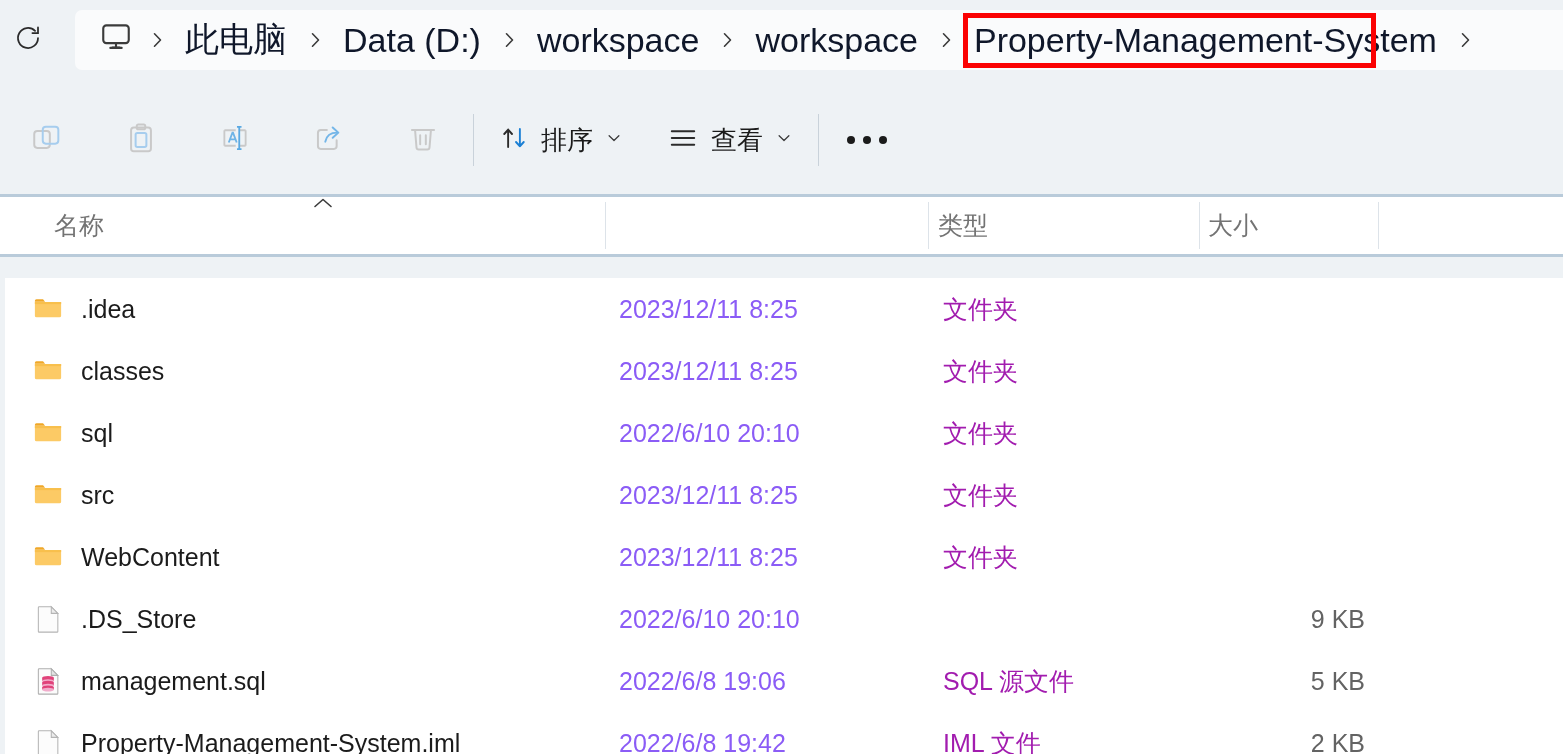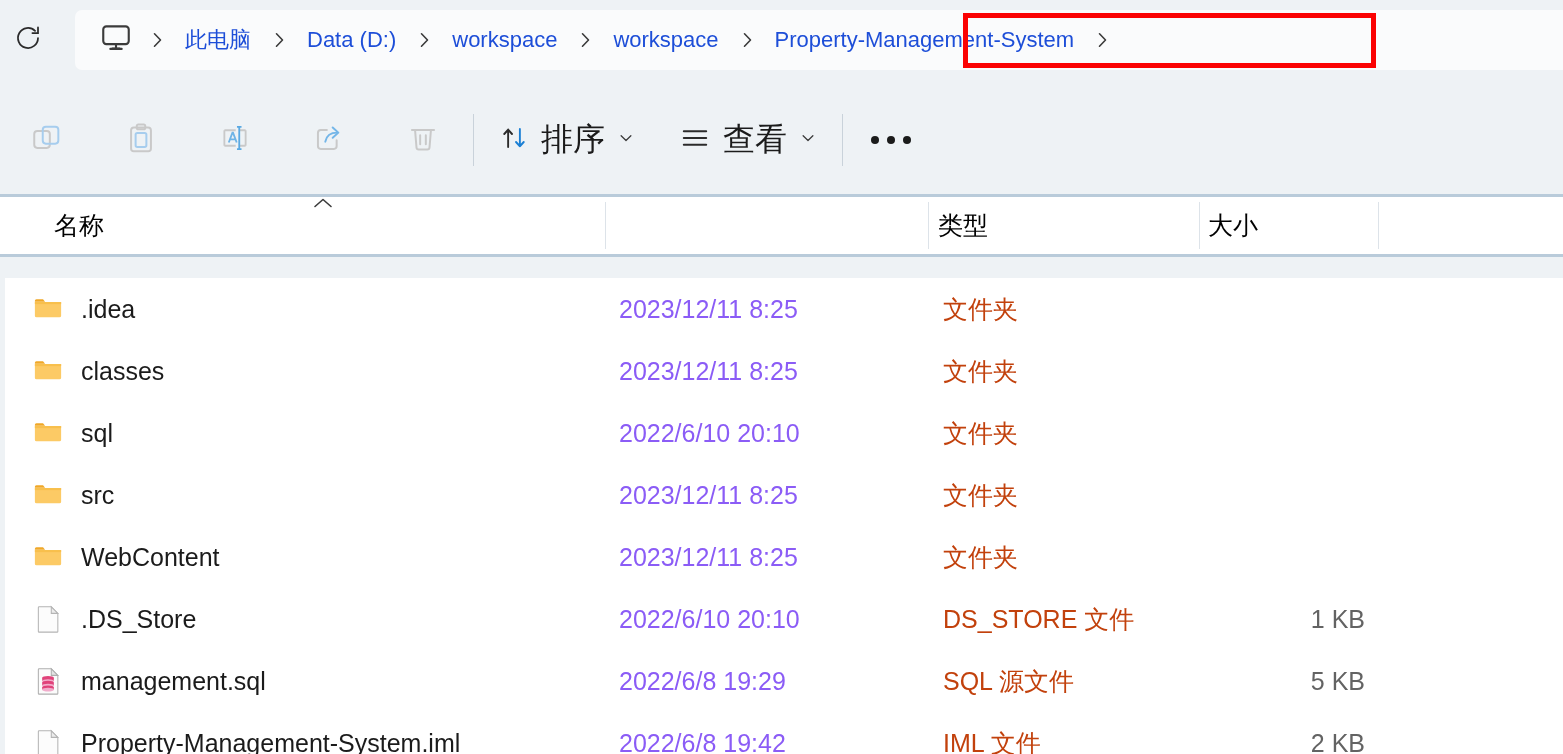--- a/index.html
+++ b/index.html
@@ -39,22 +39,22 @@
     left: 75px; top: 10px;
     width: 1488px; height: 60px;
     background: #fafbfc;
     border-radius: 7px 0 0 7px;
     display: flex;
     align-items: center;
     padding-left: 22px;
     box-sizing: border-box;
   }
   .crumb {
-    font-size: 22px;
-    color: #1d4ed8;
+    font-size: 34px;
+    color: #0f172a;
     white-space: nowrap;
     padding: 3px 6px;
     cursor: pointer;
   }
   .crumb.icon-crumb {
     display: flex;
     align-items: center;
     padding: 3px 2px;
   }
   .crumb-sep {
@@ -100,21 +100,21 @@
   .tb-wide {
     height: 68px;
     display: flex;
     align-items: center;
     justify-content: center;
     gap: 12px;
     padding: 0 22px;
     cursor: pointer;
   }
   .tb-label {
-    font-size: 32px;
+    font-size: 26px;
     color: #1b1b1b;
     white-space: nowrap;
   }
   .tb-dots {
     width: 90px; height: 68px;
     display: flex; align-items: center; justify-content: center;
     gap: 8px;
     cursor: pointer;
   }
   .tb-dots i {
@@ -142,21 +142,21 @@
     width: 1563px; height: 57px;
     background: #ffffff;
   }
   .hdr {
     position: absolute;
     top: 0;
     height: 57px;
     display: flex;
     align-items: center;
     font-size: 25px;
-    color: #000000;
+    color: #737373;
     cursor: pointer;
     text-align: right;
   }
   .col-sep {
     position: absolute;
     top: 5px;
     width: 1px;
     height: 47px;
     background: #dde3e9;
   }
@@ -190,21 +190,21 @@
     height: 62px;
     display: flex;
     align-items: center;
     font-size: 25px;
     color: #1b1b1b;
     white-space: nowrap;
   }
   .c-name { left: 28px; }
   .c-name .nm { margin-left: 18px; }
   .c-date { left: 614px; color: #8b5cf6; }
-  .c-type { left: 938px; color: #c2410c; }
+  .c-type { left: 938px; color: #a21caf; }
   .c-size { left: 1208px; width: 152px; justify-content: flex-end; color: #636363; }
 
   .ficon { width: 30px; height: 30px; flex: 0 0 30px; display: block; }
 </style>
 </head>
 <body>
 
 <div id="root">
 
   <div class="addressbar">
@@ -462,43 +462,42 @@
         <div class="cell c-name">
           <span>
             <svg class="ficon" viewBox="0 0 32 32" fill="none">
               <path d="M6.5 3h13l7 7v19.2a.8.8 0 0 1-.8.8H6.5a.8.8 0 0 1-.8-.8V3.8A.8.8 0 0 1 6.5 3z" fill="#fcfcfc" stroke="#b4b4b4" stroke-width="1.1"></path>
               <path d="M19.5 3l7 7h-7z" fill="#ececec" stroke="#b4b4b4" stroke-width="1.1"></path>
             </svg>
           </span>
           <span class="nm">.DS_Store</span>
         </div>
         <div class="cell c-date">2022/6/10 20:10</div>
-        <div class="cell c-type">DS_STORE 文件</div>
-        <div class="cell c-size">1 KB</div>
+        <div class="cell c-size">9 KB</div>
       </div>
       <div class="row">
         <div class="cell c-name">
           <span>
             <svg class="ficon" viewBox="0 0 32 32" fill="none">
               <path d="M6.5 3h13l7 7v19.2a.8.8 0 0 1-.8.8H6.5a.8.8 0 0 1-.8-.8V3.8A.8.8 0 0 1 6.5 3z" fill="#fbfbfb" stroke="#aeaeae" stroke-width="1.1"></path>
               <path d="M19.5 3l7 7h-7z" fill="#e4e4e4" stroke="#aeaeae" stroke-width="1.1"></path>
               <ellipse cx="16" cy="12.6" rx="6.2" ry="1.9" fill="#e0437a"></ellipse>
               <rect x="9.8" y="12.6" width="12.4" height="3.3" fill="#e0437a"></rect>
               <ellipse cx="16" cy="15.9" rx="6.2" ry="1.9" fill="#f2accb"></ellipse>
               <ellipse cx="16" cy="17.6" rx="6.2" ry="1.9" fill="#e0437a"></ellipse>
               <rect x="9.8" y="17.6" width="12.4" height="3.3" fill="#e0437a"></rect>
               <ellipse cx="16" cy="20.9" rx="6.2" ry="1.9" fill="#f2accb"></ellipse>
               <ellipse cx="16" cy="22.6" rx="6.2" ry="1.9" fill="#e0437a"></ellipse>
               <rect x="9.8" y="22.6" width="12.4" height="2.6" fill="#e0437a"></rect>
               <ellipse cx="16" cy="25.2" rx="6.2" ry="1.9" fill="#f2accb"></ellipse>
             </svg>
           </span>
           <span class="nm">management.sql</span>
         </div>
-        <div class="cell c-date">2022/6/8 19:29</div>
+        <div class="cell c-date">2022/6/8 19:06</div>
         <div class="cell c-type">SQL 源文件</div>
         <div class="cell c-size">5 KB</div>
       </div>
       <div class="row">
         <div class="cell c-name">
           <span>
             <svg class="ficon" viewBox="0 0 32 32" fill="none">
               <path d="M6.5 3h13l7 7v19.2a.8.8 0 0 1-.8.8H6.5a.8.8 0 0 1-.8-.8V3.8A.8.8 0 0 1 6.5 3z" fill="#fcfcfc" stroke="#b4b4b4" stroke-width="1.1"></path>
               <path d="M19.5 3l7 7h-7z" fill="#ececec" stroke="#b4b4b4" stroke-width="1.1"></path>
             </svg>

